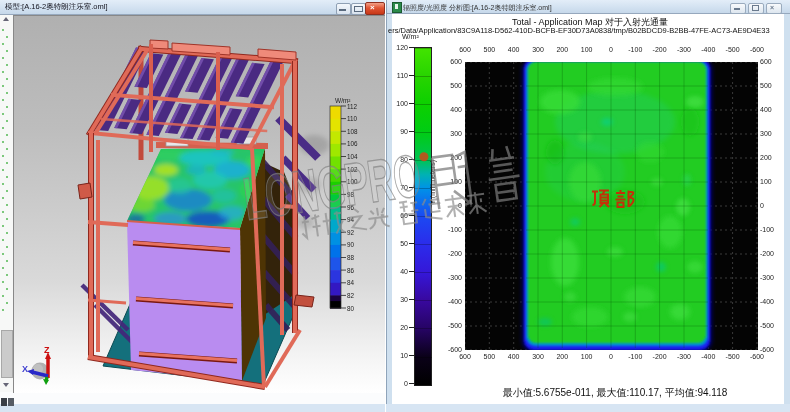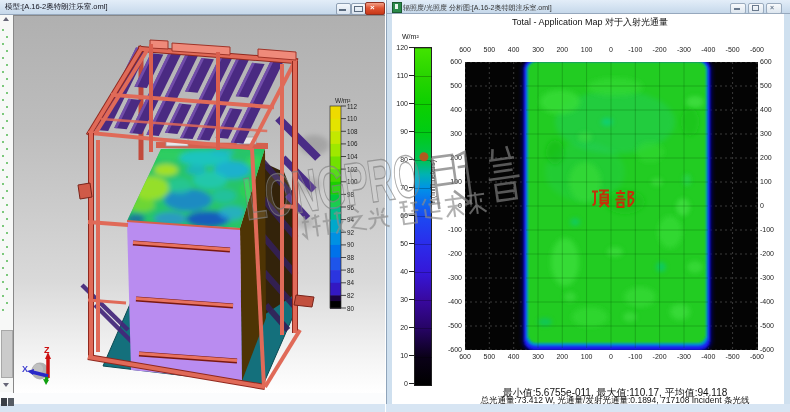--- a/index.html
+++ b/index.html
@@ -335,20 +335,21 @@
   <div class="abs" style="left:362px;top:3px;width:14px;height:9px;background:linear-gradient(#f8fafc,#dde6ef);border:1px solid #9aabbe;border-radius:2px;"></div>
   <div class="abs" style="left:366px;top:5px;width:5px;height:4px;border:1px solid #6a7a8e;"></div>
   <div class="abs" style="left:380px;top:3px;width:14px;height:9px;background:linear-gradient(#f8fafc,#dde6ef);border:1px solid #9aabbe;border-radius:2px;"></div>
   <div class="abs" style="left:384px;top:4px;color:#6a7a8e;font-size:7px;font-weight:bold;">×</div>
 
   <div class="abs" style="left:6px;top:14px;width:392px;height:390px;background:#fff;"></div>
 </div>
 
 <div class="abs" id="rcontent" style="left:0;top:0;width:790px;height:412px;pointer-events:none;">
   <div class="abs" style="left:397px;top:16px;width:386px;text-align:center;font-size:9px;color:#111;">Total - Application Map 对于入射光通量</div>
+  <div class="abs" style="left:388px;top:26px;font-size:7.5px;color:#111;white-space:nowrap;width:399px;overflow:hidden;">ers/Data/Application/83C9A118-D562-410D-BCFB-EF30D73A0838/tmp/B02BDCD9-B2BB-47FE-AC73-AE9D4E33</div>
   <div class="abs" style="left:402px;top:33px;font-size:7px;color:#111;">W/m²</div>
 
   <div class="abs" id="rbar" style="left:414px;top:47px;width:16px;height:337px;border:1px solid #222;
     background:linear-gradient(180deg,
       #42e400 0%, #28d400 8.3%, #0cd000 16.7%, #00cc14 25%, #00c355 33.3%,
       #00b2b2 37.5%, #0092e8 41.7%, #1b49f2 50%, #2b2ceb 58.3%, #3517d8 66.7%,
       #38089e 75%, #260464 83.3%, #0a0118 91.7%, #000 100%);"></div>
   <div class="abs" style="left:414px;top:47px;width:16px;height:337px;border:1px solid transparent;
     background:repeating-linear-gradient(180deg, rgba(0,0,0,0.25) 0 1px, transparent 1px 28.05px);"></div>
   <div class="abs" id="rbarlabels">
@@ -547,21 +548,20 @@
       <div class="lbl" style="left:720.63px;top:353px;width:24px;text-align:center;">-500</div>
       <div class="lbl" style="left:437px;top:322px;width:25px;text-align:right;">-500</div>
       <div class="lbl" style="left:760px;top:322px;width:25px;text-align:left;">-500</div>
       <div class="lbl" style="left:744.96px;top:46px;width:24px;text-align:center;">-600</div>
       <div class="lbl" style="left:744.96px;top:353px;width:24px;text-align:center;">-600</div>
       <div class="lbl" style="left:437px;top:346px;width:25px;text-align:right;">-600</div>
       <div class="lbl" style="left:760px;top:346px;width:25px;text-align:left;">-600</div>
     </div>
   <div class="abs" style="left:429px;top:160px;font-size:7px;color:#111;writing-mode:vertical-rl;transform:rotate(180deg);">Y (millimeters)</div>
   <div class="abs" style="left:465px;top:386px;width:300px;text-align:center;font-size:10px;color:#111;white-space:nowrap;">最小值:5.6755e-011, 最大值:110.17, 平均值:94.118</div>
-  <div class="abs" style="left:465px;top:395px;width:300px;text-align:center;font-size:8.5px;color:#111;white-space:nowrap;">总光通量:73.412 W, 光通量/发射光通量:0.1894, 717108 Incident 条光线</div>
 </div>
 
 <svg class="abs" id="wm" style="left:0;top:0;pointer-events:none;" width="790" height="412" viewBox="0 0 790 412">
     <g transform="translate(247,220) rotate(-8)">
       <text x="0" y="0" font-family="Liberation Sans" font-weight="bold" font-size="60" textLength="178" lengthAdjust="spacingAndGlyphs" fill="rgba(255,255,255,0.10)" stroke="rgba(128,128,128,0.68)" stroke-width="1.4">LONGPRO</text>
       <circle cx="184" cy="-38" r="4.5" fill="#d04818" opacity="0.85"></circle>
       <g fill="none" stroke="rgba(120,120,120,0.72)" stroke-width="2.6" transform="translate(0,8)">
         <path d="M192 -44 v52 M192 -44 h20 v28 h-20 M192 -31 h20 M216 -42 l9 -3 v44 q0 8 -7 8 M225 -31 h-9 M209 -8 l16 16"></path>
         <path d="M253 -44 l-2 11 M267 -45 l2 11 M248 -33 h25 M251 -27 h19 M251 -21 h19 M245 -14 h31 M251 -8 h19 v16 h-19 z M251 0 h19"></path>
       </g>

